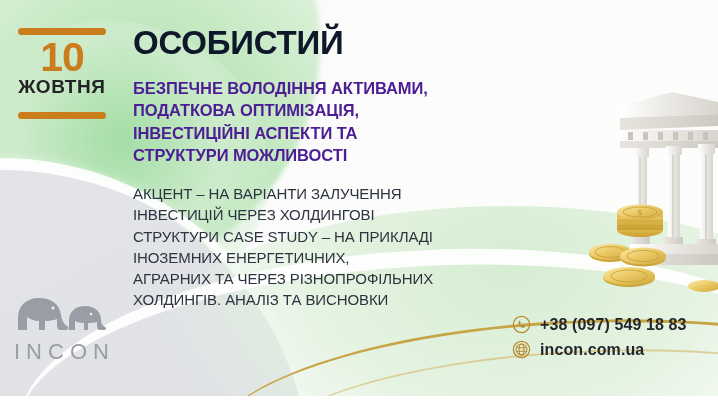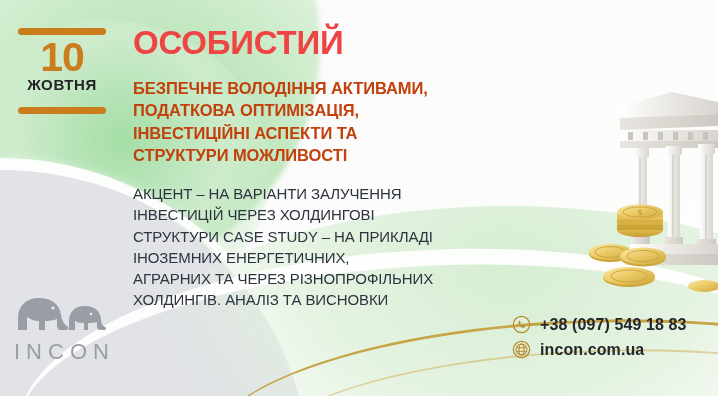--- a/index.html
+++ b/index.html
@@ -141,46 +141,46 @@
   }
   .date-day {
     font-size: 41px;
     font-weight: bold;
     color: #cb7d1c;
     line-height: 1.04;
     letter-spacing: -1px;
     margin-top: 1px;
   }
   .date-month {
-    font-size: 15px;
+    font-size: 19px;
     font-weight: bold;
     color: #232326;
     letter-spacing: 0.6px;
     margin-top: -3px;
     margin-bottom: 14px;
   }
 
   
   .content {
     position: absolute;
     left: 133px;
     top: 24px;
     width: 430px;
   }
   .title {
-    color: #ef4444;
+    color: #0f172a;
     font-weight: bold;
     font-size: 33px;
     line-height: 1.17;
     letter-spacing: -0.2px;
   }
   .title .t-line { display: block; white-space: nowrap; }
   .subtitle {
     margin-top: 14px;
-    color: #c2410c;
+    color: #4c1d95;
     font-weight: bold;
     font-size: 16.5px;
     line-height: 1.37;
     letter-spacing: -0.1px;
   }
   .subtitle .s-line { display: block; white-space: nowrap; }
   .body-text {
     margin-top: 16px;
     color: #2e3340;
     font-size: 15px;

